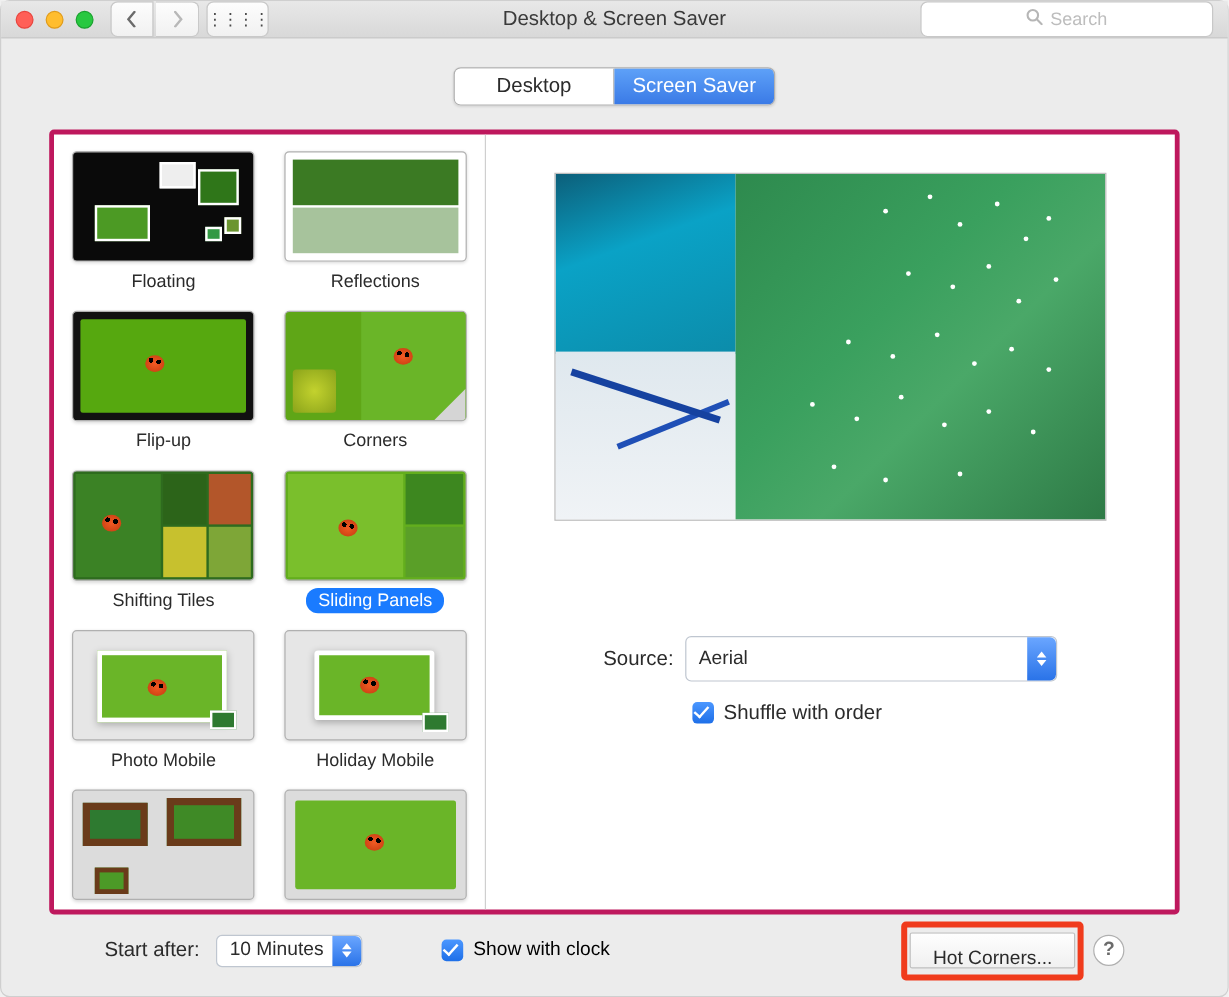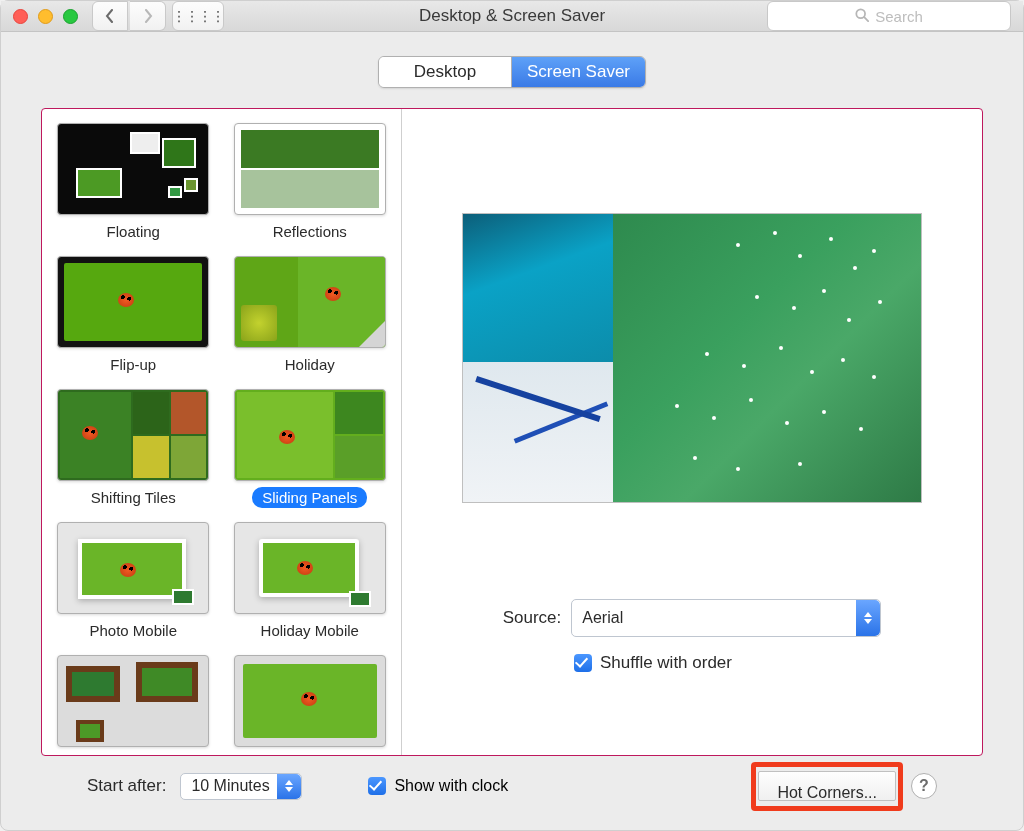--- a/index.html
+++ b/index.html
@@ -59,41 +59,41 @@
   margin:0 auto 20px;display:flex;border:1px solid #b0b0b0;
   border-radius:6px;overflow:hidden;height:32px;box-shadow:0 1px 2px rgba(0,0,0,0.1);
 }
 .seg-btn{
   width:133px;display:flex;align-items:center;justify-content:center;
   font-size:17px;
 }
 .seg-inactive{background:#fff;color:#2b2b2b;border-right:1px solid #b0b0b0;}
 .seg-active{background:linear-gradient(#5ea1f8,#3a7ae6);color:#fff;}
 .panel{
-  flex:1;border:1px solid #be185d;border-radius:4px;background:#fff;
+  flex:1;border:4px solid #be185d;border-radius:4px;background:#fff;
   display:flex;overflow:hidden;min-height:0;
 }
 .left-pane{
   width:360px;border-right:1px solid #cfcfcf;overflow-y:auto;
   padding:14px 10px 8px;
 }
 .thumbs{display:grid;grid-template-columns:1fr 1fr;gap:14px 14px;}
 .thumb-cell{display:flex;flex-direction:column;align-items:center;}
 .thumb{
   width:152px;height:92px;border:1px solid #b0b0b0;border-radius:4px;
   background:#f7f7f7;box-shadow:0 1px 3px rgba(0,0,0,.15);
   position:relative;overflow:hidden;
 }
 .thumb-label{
   margin-top:6px;font-size:15px;color:#2b2b2b;
   padding:2px 10px;border-radius:10px;
 }
 .thumb-label.selected{background:#1a7bff;color:#fff;}
 
-.right-pane{flex:1;display:flex;flex-direction:column;padding:32px 50px 10px;justify-content:center;}
+.right-pane{flex:1;display:flex;flex-direction:column;padding:32px 50px 10px;}
 .preview{
   width:460px;height:290px;border:1px solid #bfbfbf;background:#eee;
   align-self:center;position:relative;overflow:hidden;
 }
 .src-row{margin-top:96px;display:flex;align-items:center;gap:10px;justify-content:center;}
 .src-label{font-size:17px;color:#2b2b2b;}
 .select{
   width:310px;height:38px;border:1px solid #bfc6d0;border-radius:5px;
   background:#fff;display:flex;align-items:center;padding:0 10px;
   font-size:16px;color:#2b2b2b;position:relative;
@@ -240,21 +240,21 @@
             </div>
             <div class="thumb-label">Flip-up</div>
           </div>
           <div class="thumb-cell">
             <div class="thumb t-origami">
               <div style="position:absolute;right:0;top:0;width:58%;height:100%;background:#6ab528;"></div>
               <div class="ladybug" style="left:90px;top:30px;"></div>
               <div style="position:absolute;left:6px;bottom:6px;width:36px;height:36px;background:radial-gradient(#c3d22e,#8aa31a);border-radius:3px;"></div>
               <div style="position:absolute;right:0;bottom:0;border-left:26px solid transparent;border-bottom:26px solid #d5d5d5;"></div>
             </div>
-            <div class="thumb-label">Holiday</div>
+            <div class="thumb-label">Corners</div>
           </div>
           <div class="thumb-cell">
             <div class="thumb t-shifting">
               <div style="position:absolute;inset:0;display:grid;grid-template-columns:2fr 1fr 1fr;grid-template-rows:1fr 1fr;gap:2px;padding:2px;">
                 <div style="background:#3b8225;grid-row:span 2;"></div>
                 <div style="background:#2c6419;"></div>
                 <div style="background:#b3562a;"></div>
                 <div style="background:#c7c12e;"></div>
                 <div style="background:#7ea637;"></div>
               </div>

